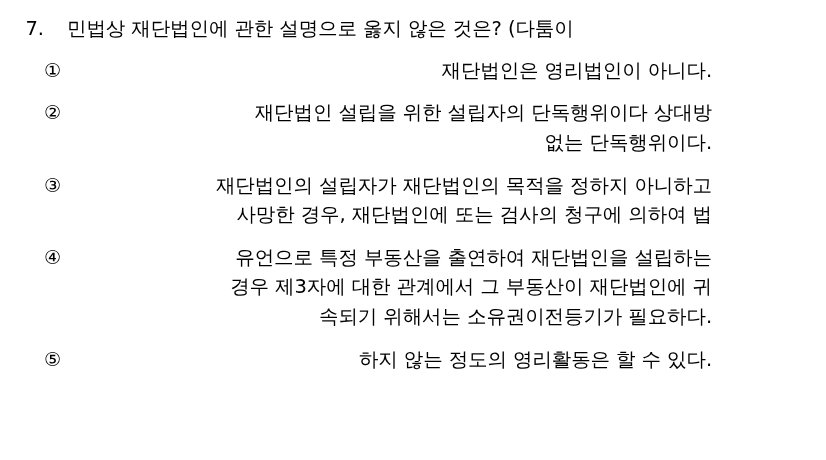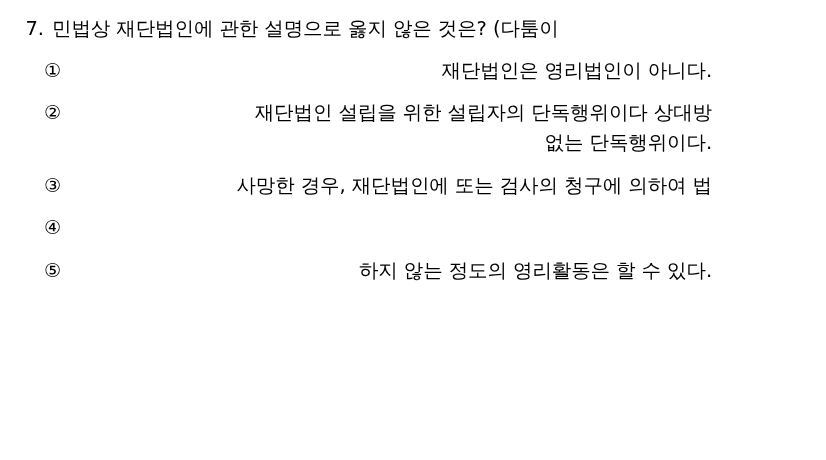--- a/index.html
+++ b/index.html
@@ -31,20 +31,21 @@
     flex: 0 0 auto;
     width: 30px;
     text-align: right;
     padding-right: 8px;
     white-space: nowrap;
   }
   .q-text {
     flex: 1 1 auto;
     max-width: 700px;
     letter-spacing: -0.1px;
+    margin-left: 15px;
   }
   .choices {
     margin-top: 12px;
     padding-left: 30px;
   }
   .choice {
     display: flex;
     align-items: flex-start;
     font-size: 19.5px;
     line-height: 1.52;
@@ -101,26 +102,32 @@
       <div class="c-marker">②</div>
       <div class="c-text">
         <span class="ln">재단법인 설립을 위한 설립자의 단독행위이다 상대방</span>
         <span class="ln">없는 단독행위이다.</span>
       </div>
     </div>
 
     <div class="choice">
       <div class="c-marker">③</div>
       <div class="c-text">
+        <span class="ln">재단법인의 설립자가 재단법인의 목적을 정하지 아니하고</span>
         <span class="ln">사망한 경우, 재단법인에 또는 검사의 청구에 의하여 법</span>
       </div>
     </div>
 
     <div class="choice">
       <div class="c-marker">④</div>
+      <div class="c-text">
+        <span class="ln">유언으로 특정 부동산을 출연하여 재단법인을 설립하는</span>
+        <span class="ln">경우 제3자에 대한 관계에서 그 부동산이 재단법인에 귀</span>
+        <span class="ln">속되기 위해서는 소유권이전등기가 필요하다.</span>
+      </div>
     </div>
 
     <div class="choice">
       <div class="c-marker">⑤</div>
       <div class="c-text">
         <span class="ln">하지 않는 정도의 영리활동은 할 수 있다.</span>
       </div>
     </div>
 
   </div>

